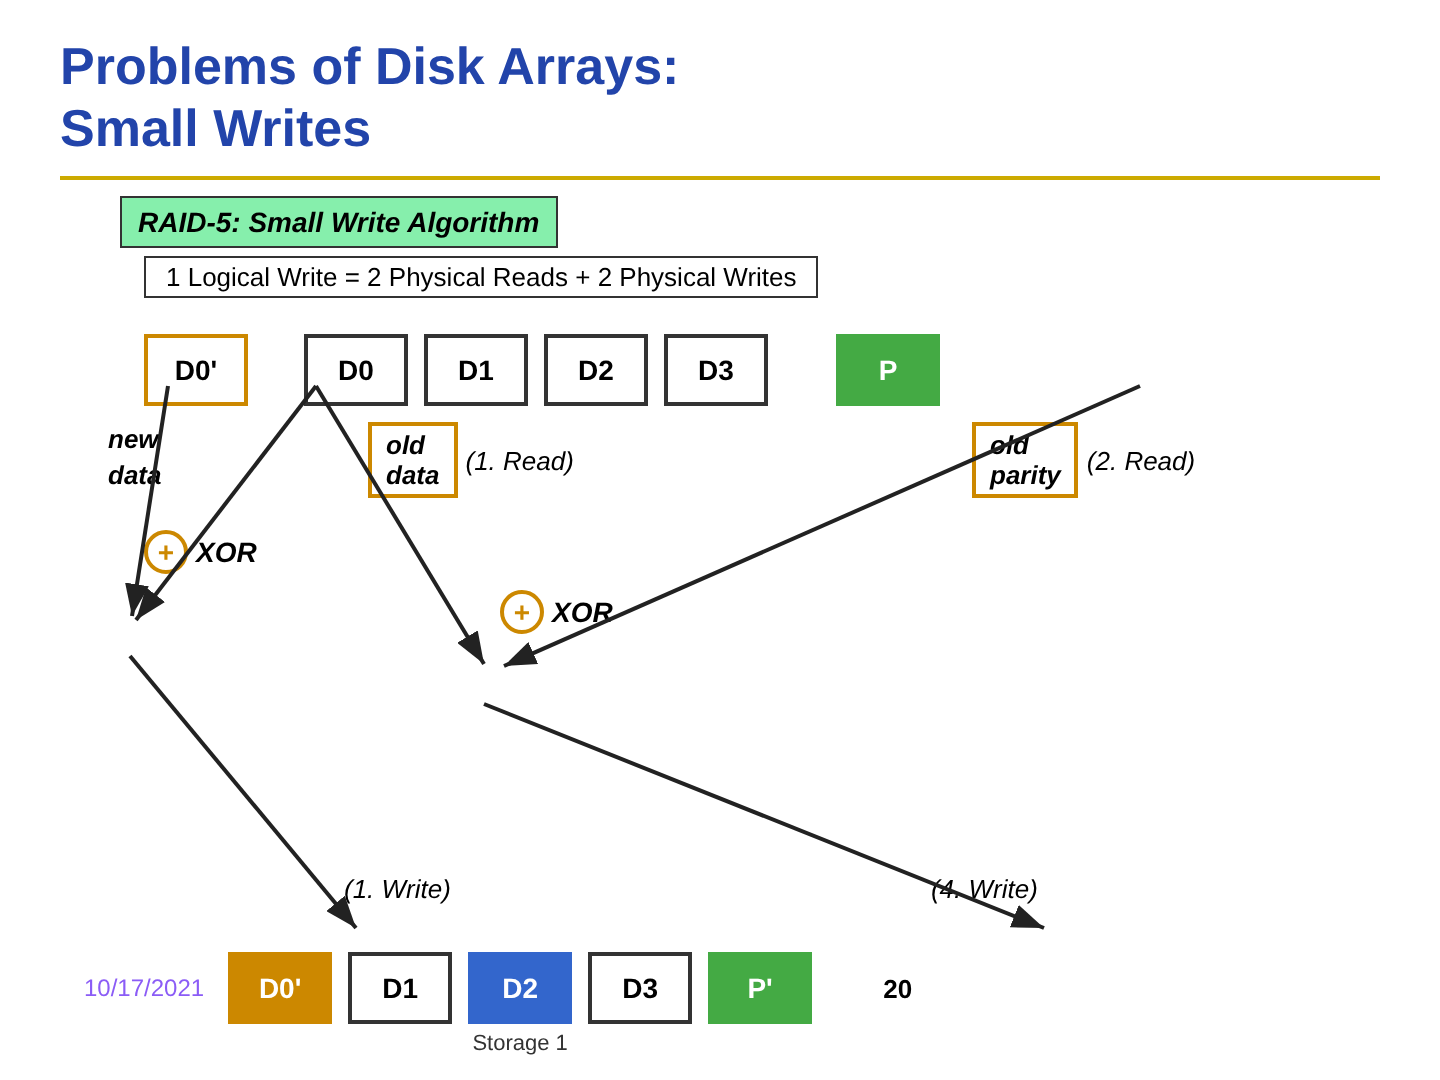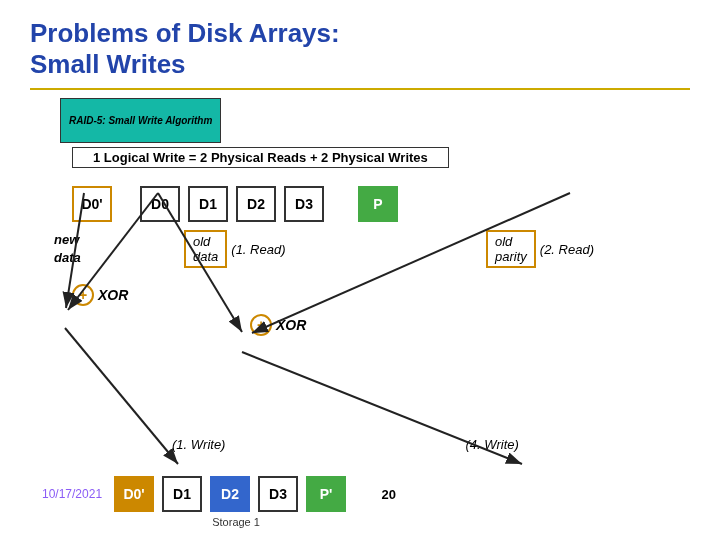--- a/index.html
+++ b/index.html
@@ -30,41 +30,41 @@
 
     .divider {
       border: none;
       border-top: 2px solid #ccaa00;
       margin-bottom: 8px;
     }
 
     .raid-box {
       border: 1.5px solid #333;
       display: inline-block;
-      padding: 16px 8px;
-      font-style: italic;
-      font-size: 10px;
+      padding: 4px 8px;
+      font-style: italic;
+      font-size: 14px;
       font-weight: bold;
       margin-bottom: 4px;
-      background: #14b8a6;
+      background: #86efac;
     }
 
     .logical-write-box {
       border: 1.5px solid #333;
       display: inline-block;
-      padding: 2px 20px;
-      font-size: 13px;
-      font-weight: bold;
+      padding: 2px 10px;
+      font-size: 13px;
+      font-weight: normal;
       background: #fff;
       margin-bottom: 10px;
     }
 
     .disk-cell {
       border: 2.5px solid #333;
-      width: 40px;
+      width: 52px;
       height: 36px;
       display: flex;
       align-items: center;
       justify-content: center;
       font-weight: bold;
       font-size: 14px;
       background: #fff;
     }
 
     .disk-cell.orange-border {
@@ -92,21 +92,21 @@
     .label-italic {
       font-style: italic;
       font-size: 13px;
       font-weight: bold;
     }
 
     .label-box {
       border: 2px solid #cc8800;
       padding: 2px 7px;
       font-size: 13px;
-      font-weight: normal;
+      font-weight: bold;
       font-style: italic;
       background: #fff;
       display: inline-block;
     }
 
     .paren-label {
       font-size: 13px;
       font-style: italic;
       font-weight: normal;
     }

